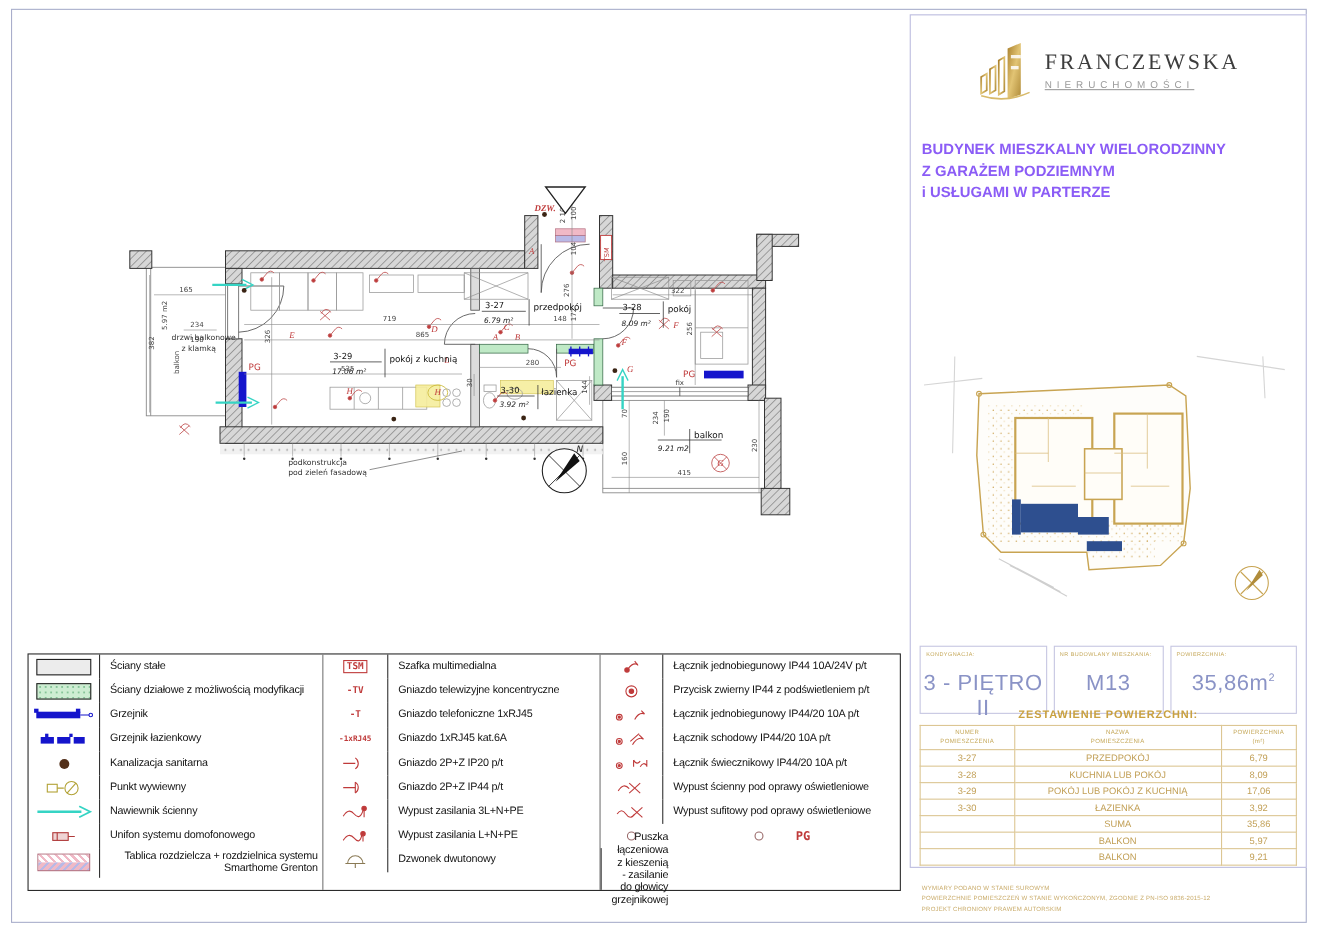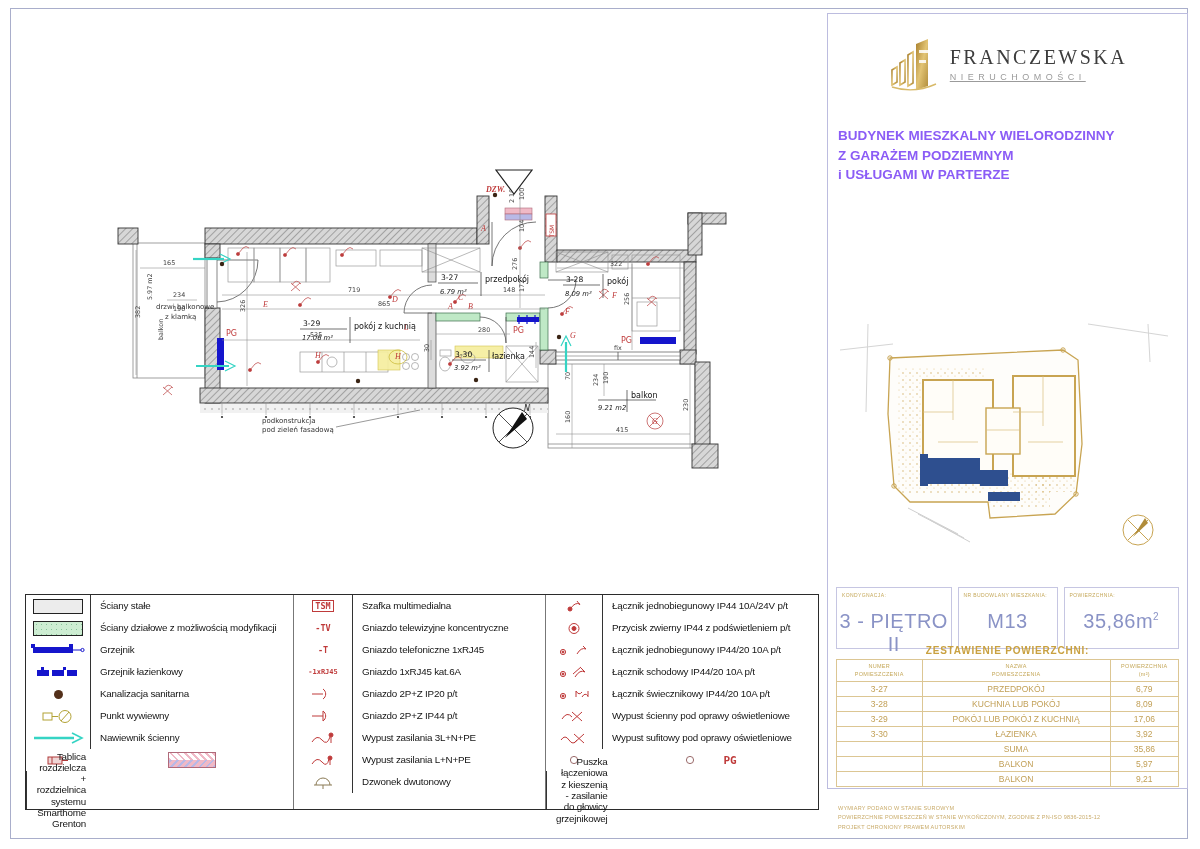--- a/index.html
+++ b/index.html
@@ -459,20 +459,21 @@
         </svg>
     </span>
     <span class="llab">Nawiewnik ścienny</span>
     <span class="lsym">
       <svg width="24" height="12">
           <rect x="2" y="3" width="14" height="7" fill="#efd5d5" stroke="#b03a3a"></rect>
           <line x1="16" y1="6.5" x2="22" y2="6.5" stroke="#b03a3a"></line>
           <line x1="6" y1="3" x2="6" y2="10" stroke="#b03a3a"></line>
         </svg>
     </span>
+    <span class="llab">Unifon systemu domofonowego</span>
     <span class="lsym">
       <span class="i-board">
           <span class="bt" style="display:block;height:50%"></span>
           <span class="bb" style="display:block;height:50%"></span>
         </span>
     </span>
     <span class="llab">Tablica rozdzielcza + rozdzielnica systemu Smarthome Grenton</span>
   </div>
 
   <div class="lgroup lg2">

